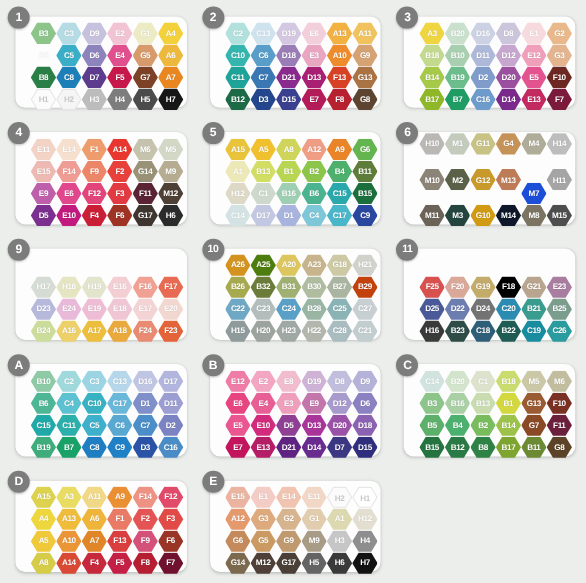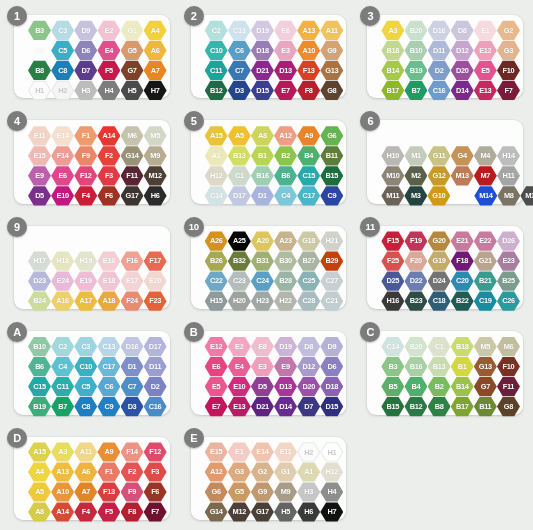--- a/index.html
+++ b/index.html
@@ -278,28 +278,28 @@
           <div class="hex" style="background: rgb(200, 194, 133);">G11</div>
           <div class="hex" style="background: rgb(197, 146, 88);">G4</div>
           <div class="hex" style="background: rgb(176, 172, 154);">M4</div>
           <div class="hex" style="background: rgb(189, 189, 189);">H14</div>
         </div>
         <div class="row">
           <div class="hex" style="background: rgb(141, 132, 120);">M10</div>
           <div class="hex" style="background: rgb(90, 97, 72);">M2</div>
           <div class="hex" style="background: rgb(200, 154, 44);">G12</div>
           <div class="hex" style="background: rgb(189, 123, 86);">M13</div>
-          <div class="hex" style="background: #b91c1c;">M7</div>
+          <div class="hex" style="background: #1d4ed8; margin-top: 25px;">M7</div>
           <div class="hex" style="background: rgb(165, 165, 165);">H11</div>
         </div>
         <div class="row">
           <div class="hex" style="background: rgb(108, 99, 88);">M11</div>
           <div class="hex" style="background: rgb(35, 68, 63);">M3</div>
           <div class="hex" style="background: rgb(209, 154, 19);">G10</div>
-          <div class="hex" style="background: #1d4ed8; margin-left: 24px;">M14</div>
+          <div class="hex" style="background: #0f172a;">M14</div>
           <div class="hex" style="background: rgb(123, 116, 99);">M8</div>
           <div class="hex" style="background: rgb(77, 77, 77);">M15</div>
         </div>
       </div>
     </div>
     <div class="panel">
       <div class="card" style="background: rgb(253, 253, 253);"></div>
       <div class="badge" style="background: rgb(124, 124, 124);">9</div>
       <div class="rows">
         <div class="row">
@@ -327,21 +327,21 @@
           <div class="hex" style="background: rgb(228, 100, 58);">F23</div>
         </div>
       </div>
     </div>
     <div class="panel">
       <div class="card" style="background: rgb(253, 253, 253);"></div>
       <div class="badge" style="background: rgb(124, 124, 124); font-size: 9.5px;">10</div>
       <div class="rows">
         <div class="row">
           <div class="hex" style="background: rgb(212, 146, 30);">A26</div>
-          <div class="hex" style="background: #000000;">A25</div>
+          <div class="hex" style="background: #4d7c0f;">A25</div>
           <div class="hex" style="background: rgb(221, 198, 94);">A20</div>
           <div class="hex" style="background: rgb(199, 179, 140);">A23</div>
           <div class="hex" style="background: rgb(205, 201, 164);">G18</div>
           <div class="hex" style="background: rgb(210, 210, 204);">H21</div>
         </div>
         <div class="row">
           <div class="hex" style="background: rgb(167, 169, 78);">B26</div>
           <div class="hex" style="background: rgb(107, 124, 58);">B32</div>
           <div class="hex" style="background: rgb(159, 176, 114);">B31</div>
           <div class="hex" style="background: rgb(176, 188, 160);">B30</div>
@@ -364,32 +364,24 @@
           <div class="hex" style="background: rgb(169, 188, 192);">C28</div>
           <div class="hex" style="background: rgb(194, 205, 208);">C21</div>
         </div>
       </div>
     </div>
     <div class="panel">
       <div class="card" style="background: rgb(253, 253, 253);"></div>
       <div class="badge" style="background: rgb(124, 124, 124); font-size: 9.5px;">11</div>
       <div class="rows">
         <div class="row">
-          <div class="hex" style="background: rgb(199, 32, 59);">F15</div>
-          <div class="hex" style="background: rgb(194, 53, 88);">F19</div>
-          <div class="hex" style="background: rgb(181, 138, 62);">G20</div>
-          <div class="hex" style="background: rgb(200, 122, 156);">E21</div>
-          <div class="hex" style="background: rgb(199, 123, 160);">E22</div>
-          <div class="hex" style="background: rgb(205, 176, 206);">D26</div>
-        </div>
-        <div class="row">
           <div class="hex" style="background: rgb(216, 81, 79);">F25</div>
           <div class="hex" style="background: rgb(217, 168, 152);">F20</div>
           <div class="hex" style="background: rgb(195, 171, 106);">G19</div>
-          <div class="hex" style="background: #701a75;">F18</div>
+          <div class="hex" style="background: #000000;">F18</div>
           <div class="hex" style="background: rgb(185, 165, 143);">G21</div>
           <div class="hex" style="background: rgb(168, 125, 160);">E23</div>
         </div>
         <div class="row">
           <div class="hex" style="background: rgb(74, 90, 152);">D25</div>
           <div class="hex" style="background: rgb(108, 125, 176);">D22</div>
           <div class="hex" style="background: #737373;">D24</div>
           <div class="hex" style="background: rgb(44, 139, 176);">C20</div>
           <div class="hex" style="background: rgb(58, 156, 142);">B21</div>
           <div class="hex" style="background: rgb(123, 157, 142);">B25</div>

